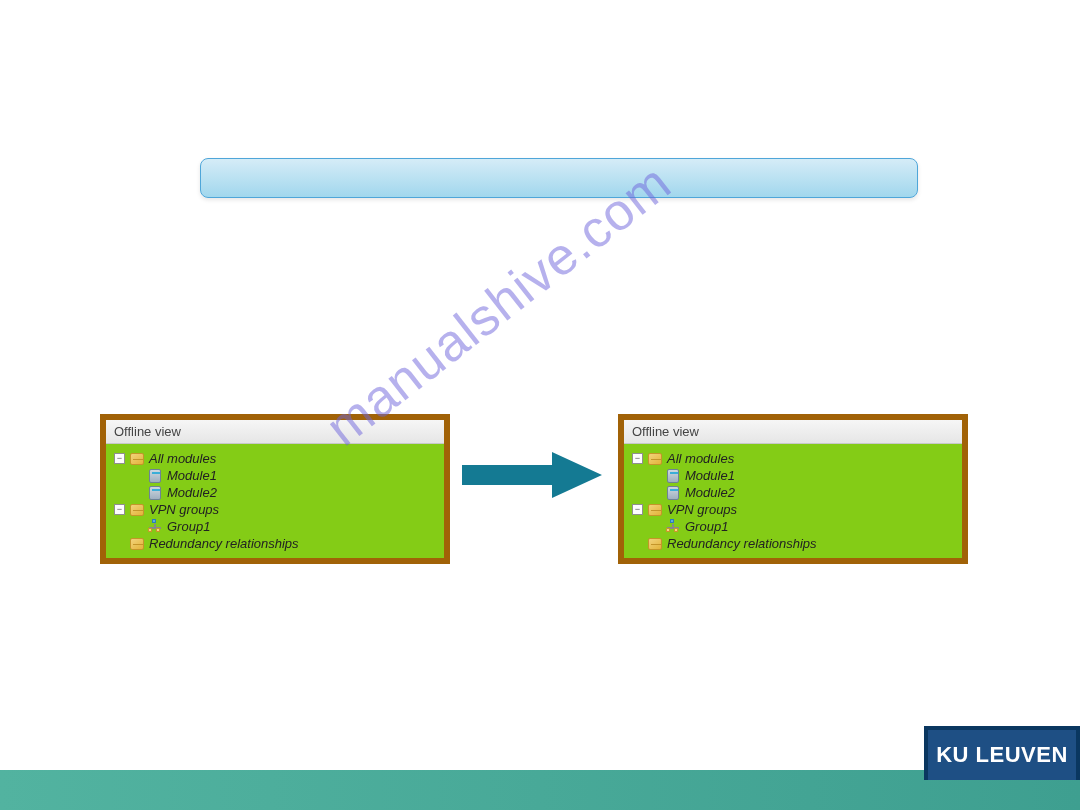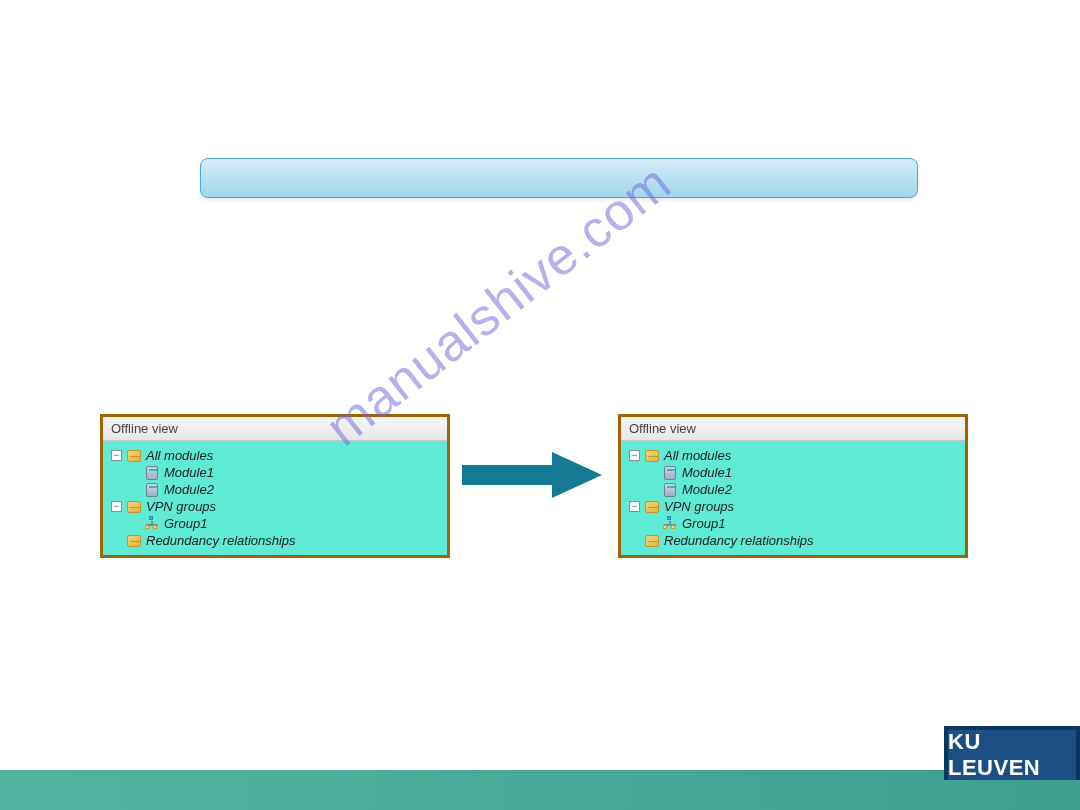--- a/index.html
+++ b/index.html
@@ -17,22 +17,22 @@
     top: 158px;
     width: 718px;
     height: 40px;
     background: linear-gradient(to bottom, #d5ecf7, #a1d7ed);
     border: 1px solid #4fa6d9;
     border-radius: 8px;
     box-shadow: 0 2px 4px rgba(0,0,0,0.1);
   }
   .panel {
     position: absolute;
-    border: 3px solid #a16207;
-    background: #5eead4;
+    border: 6px solid #a16207;
+    background: #84cc16;
     font-size: 13px;
   }
   .panel-left { left: 100px; top: 414px; width: 350px; }
   .panel-right { left: 618px; top: 414px; width: 350px; }
   .panel-header {
     background: linear-gradient(to bottom, #f6f6f6, #e6e6e6);
     border-bottom: 1px solid #c8c8c8;
     padding: 4px 8px;
     font-size: 13px;
     color: #444;
@@ -143,21 +143,21 @@
   }
   .footer-strip {
     position: absolute;
     left: 0; bottom: 0;
     width: 1080px; height: 40px;
     background: linear-gradient(to right, #52b3a0, #3e9f90);
   }
   .ku-badge {
     position: absolute;
     right: 0; bottom: 30px;
-    width: 136px; height: 54px;
+    width: 156px; height: 54px;
     background: #1e4f84;
     border: 4px solid #0a3760;
     border-bottom: none;
     display: flex;
     align-items: center;
     justify-content: center;
   }
   .ku-badge .inner {
     color: white;
     font-weight: 700;

